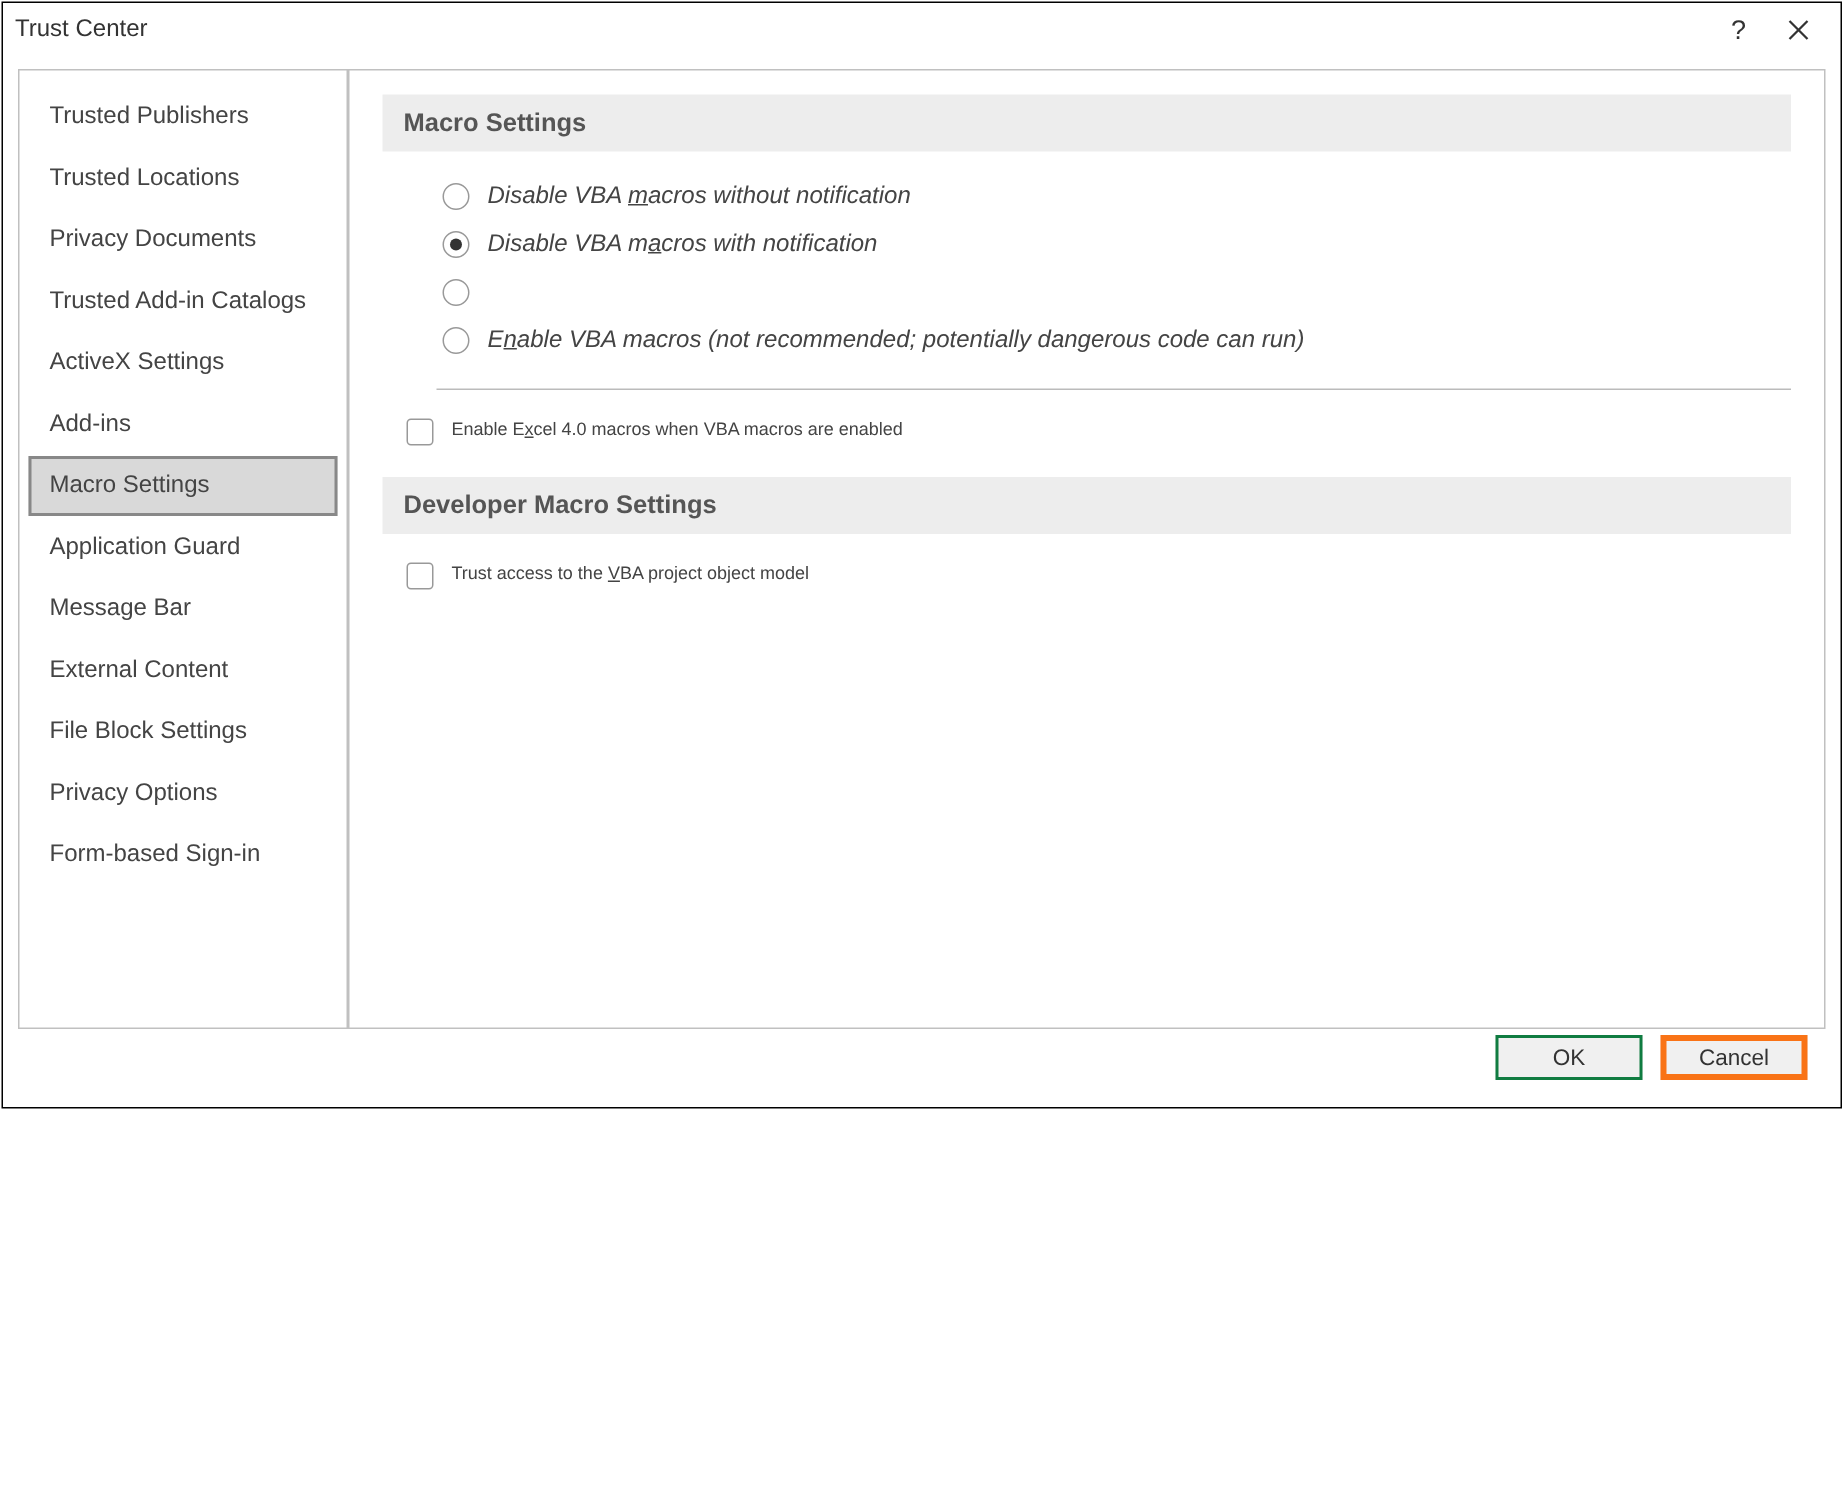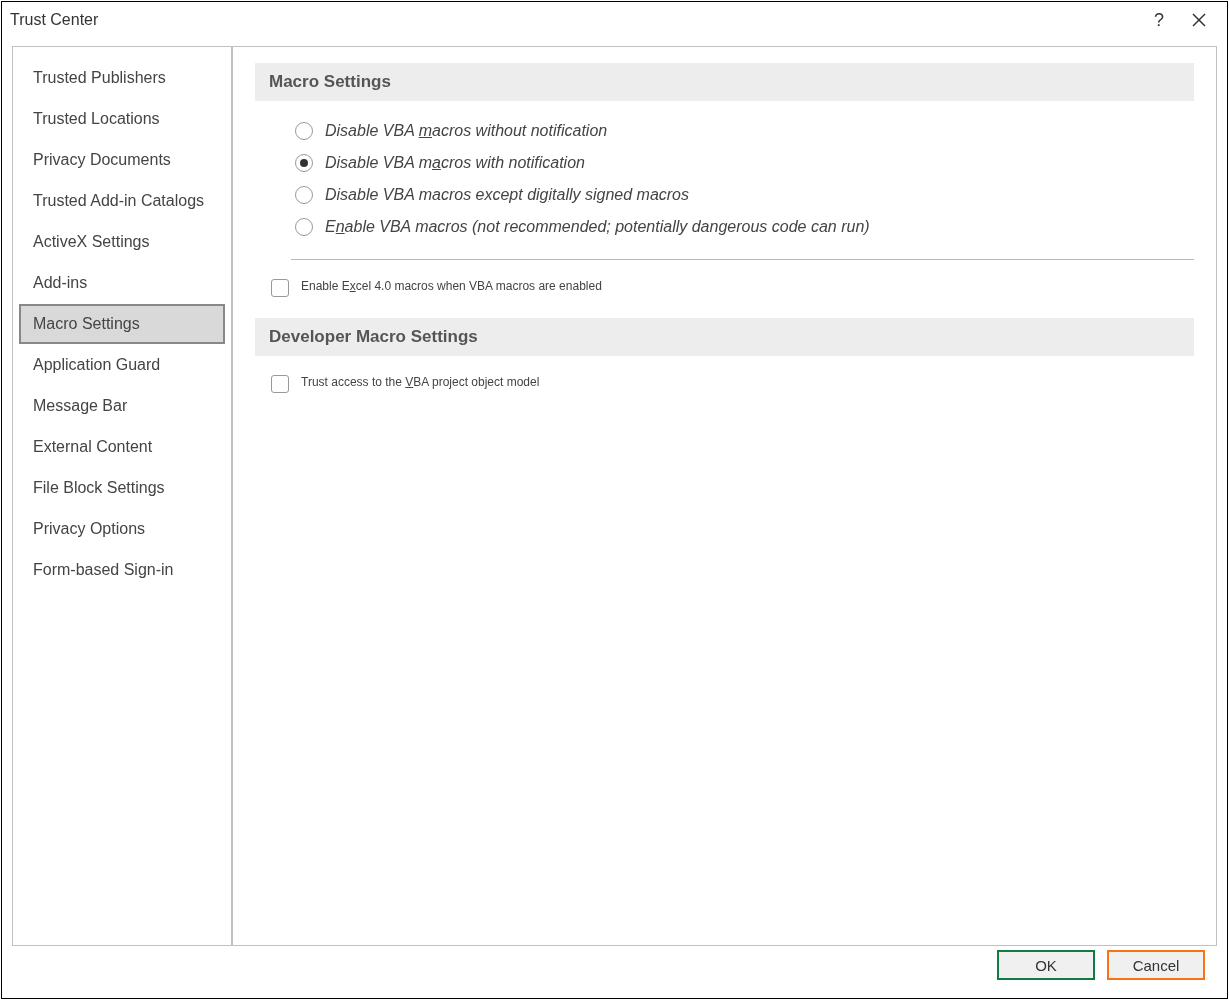--- a/index.html
+++ b/index.html
@@ -9,21 +9,21 @@
       font-family: 'Segoe UI', Tahoma, sans-serif;
     }
     body {
       background: #fff;
       width: 1229px;
       height: 1000px;
       overflow: hidden;
     }
     .dialog {
       width: 1227px;
-      height: 998px;
+      height: 738px;
       border: 1px solid #000;
       display: flex;
       flex-direction: column;
       background: #fff;
       margin: 1px;
     }
     .titlebar {
       height: 36px;
       display: flex;
       align-items: center;
@@ -148,21 +148,21 @@
       height: 48px;
       display: flex;
       justify-content: flex-end;
       align-items: flex-start;
       gap: 12px;
       padding: 0 22px 8px 0;
     }
     .btn {
       min-width: 98px;
       height: 30px;
-      border: 2px solid #f97316;
+      border: 4px solid #f97316;
       background: #f0f0f0;
       font-size: 15px;
       color: #333;
       cursor: pointer;
       display: flex;
       align-items: center;
       justify-content: center;
     }
     .btn.primary {
       border: 2px solid #107c41;
@@ -209,21 +209,20 @@
         <div class="radio-item">
           <span class="radio-circle"></span>
           <span class="radio-label"><span>Disable VBA </span><span class="underline">m</span><span>acros without notification</span></span>
         </div>
         <div class="radio-item">
           <span class="radio-circle checked"></span>
           <span class="radio-label"><span>Disable VBA m</span><span class="underline">a</span><span>cros with notification</span></span>
         </div>
         <div class="radio-item">
           <span class="radio-circle"></span>
-          <span class="radio-label"><span>Disable VBA macros except di</span><span class="underline">g</span><span>itally signed macros</span></span>
         </div>
         <div class="radio-item">
           <span class="radio-circle"></span>
           <span class="radio-label"><span>E</span><span class="underline">n</span><span>able VBA macros (not recommended; potentially dangerous code can run)</span></span>
         </div>
       </div>
 
       <hr class="divider">
 
       <div class="checkbox-item">

